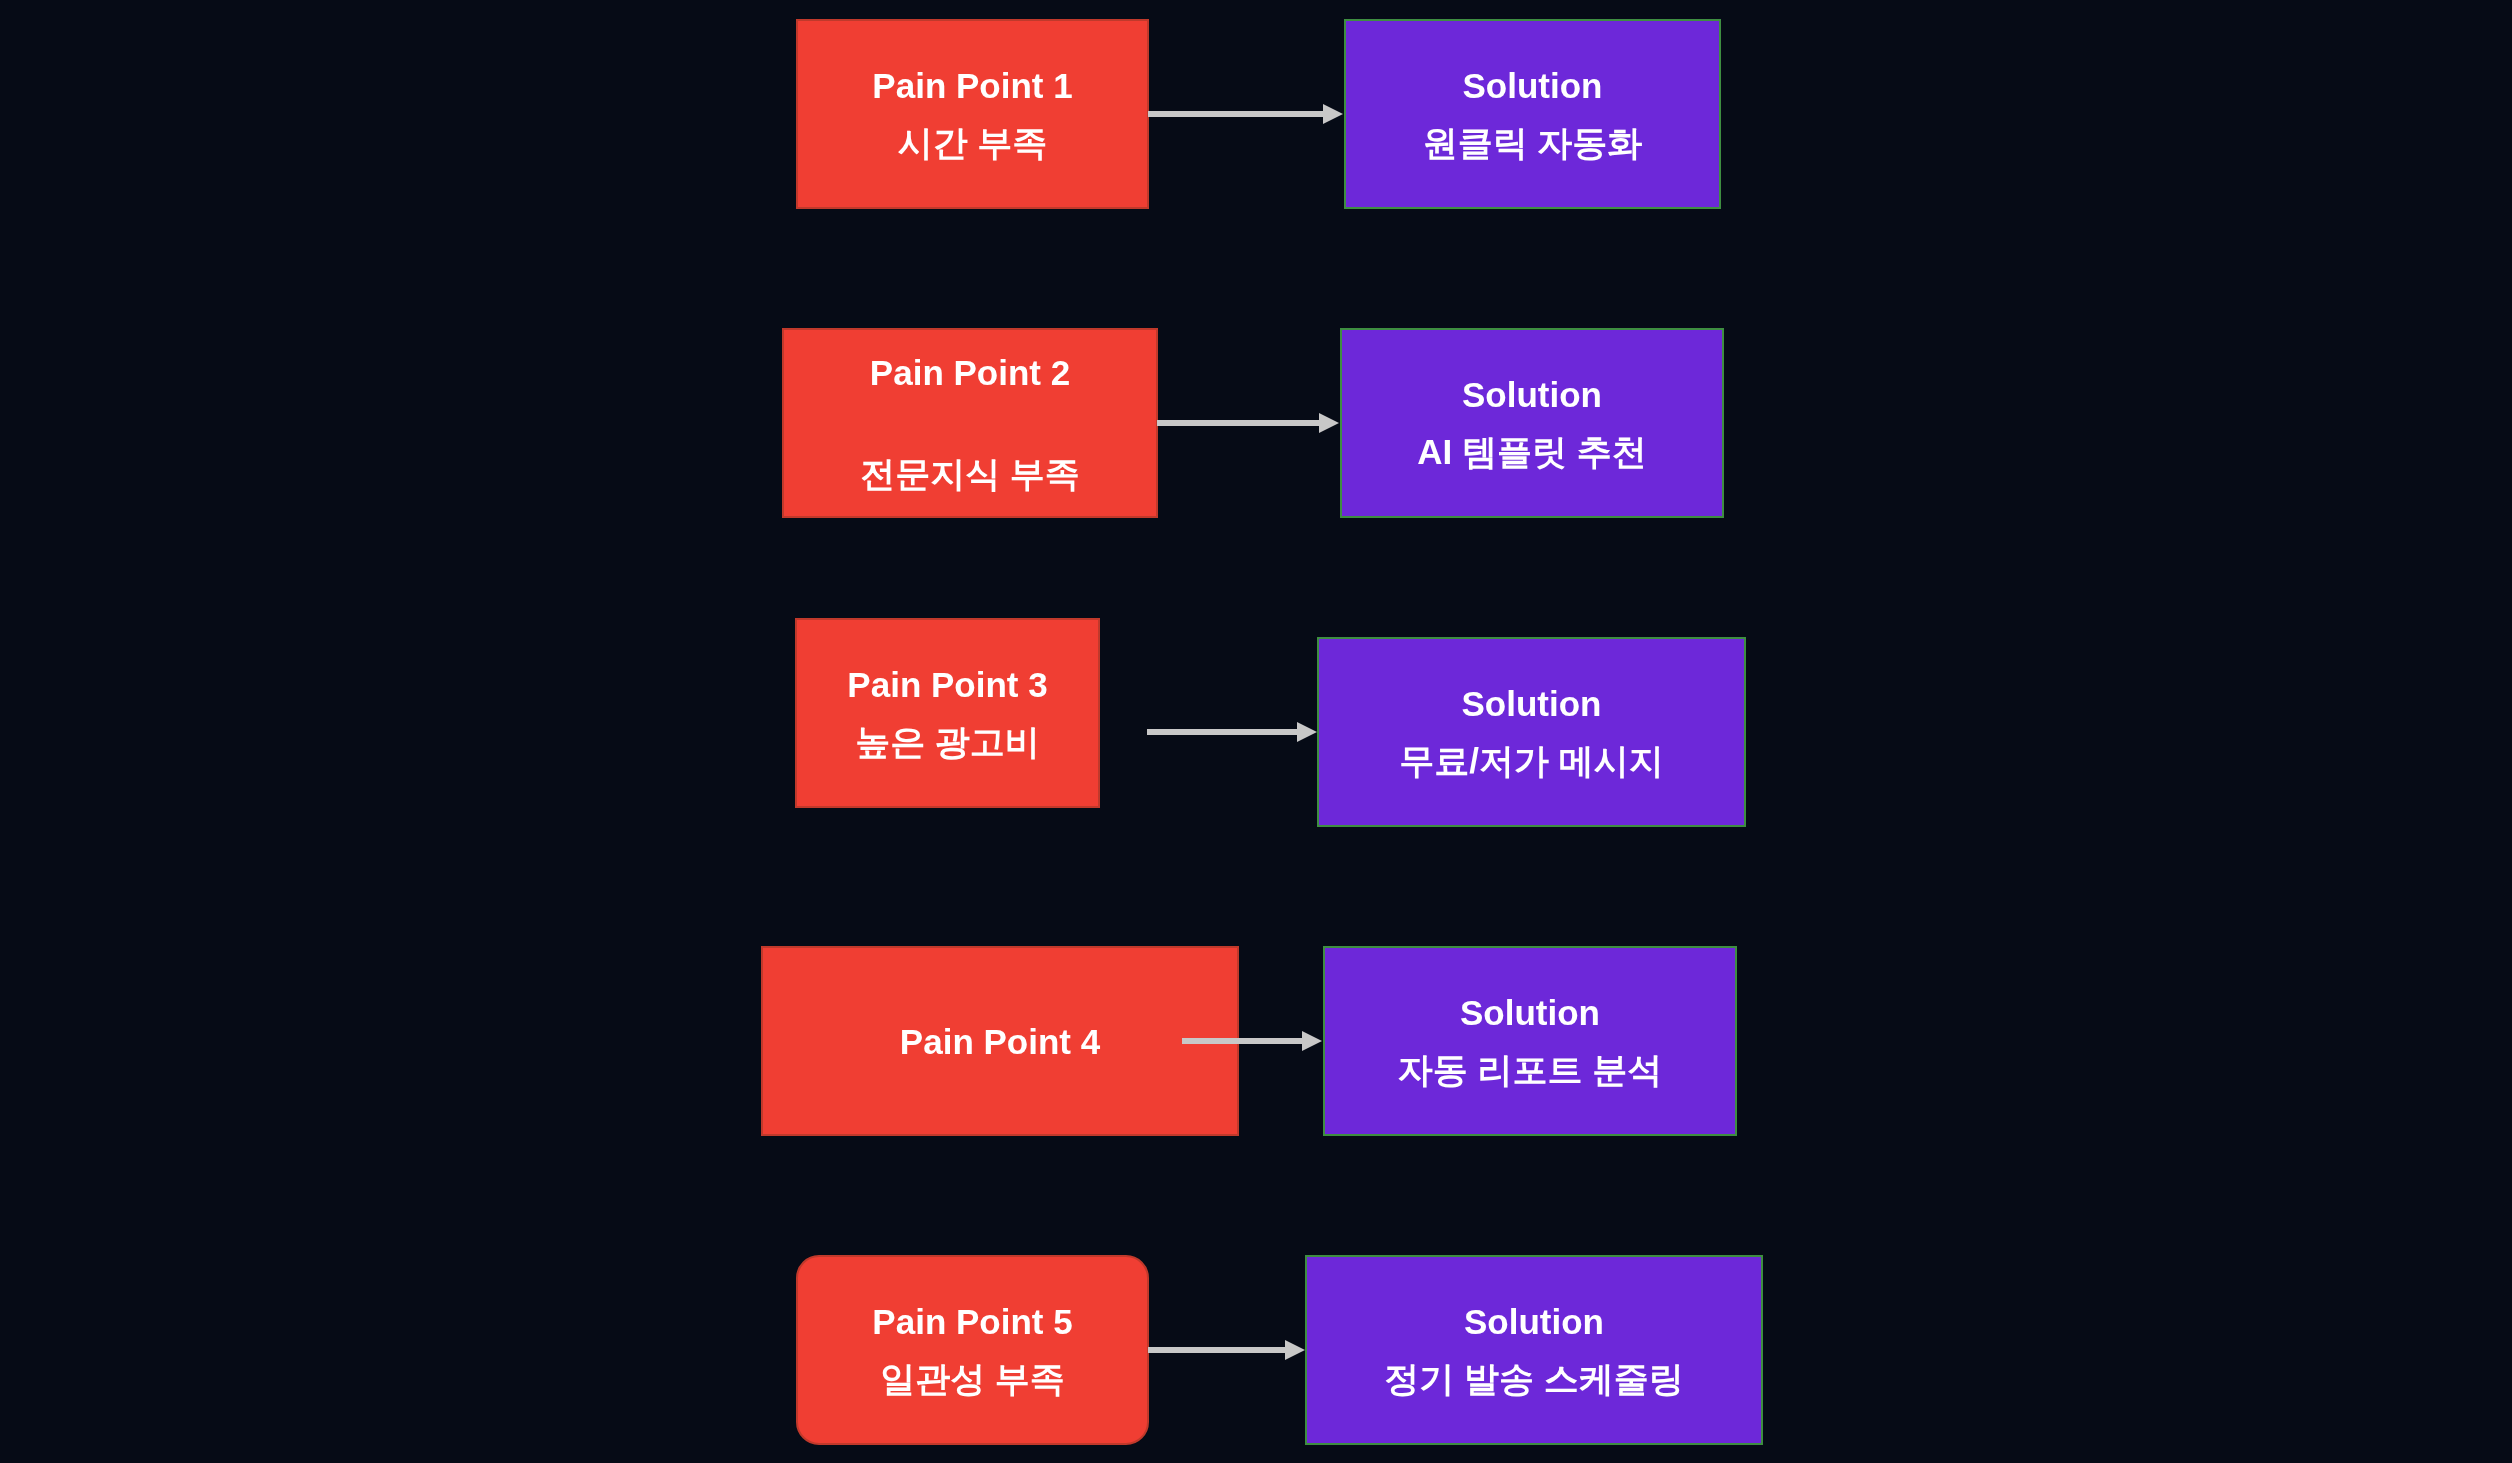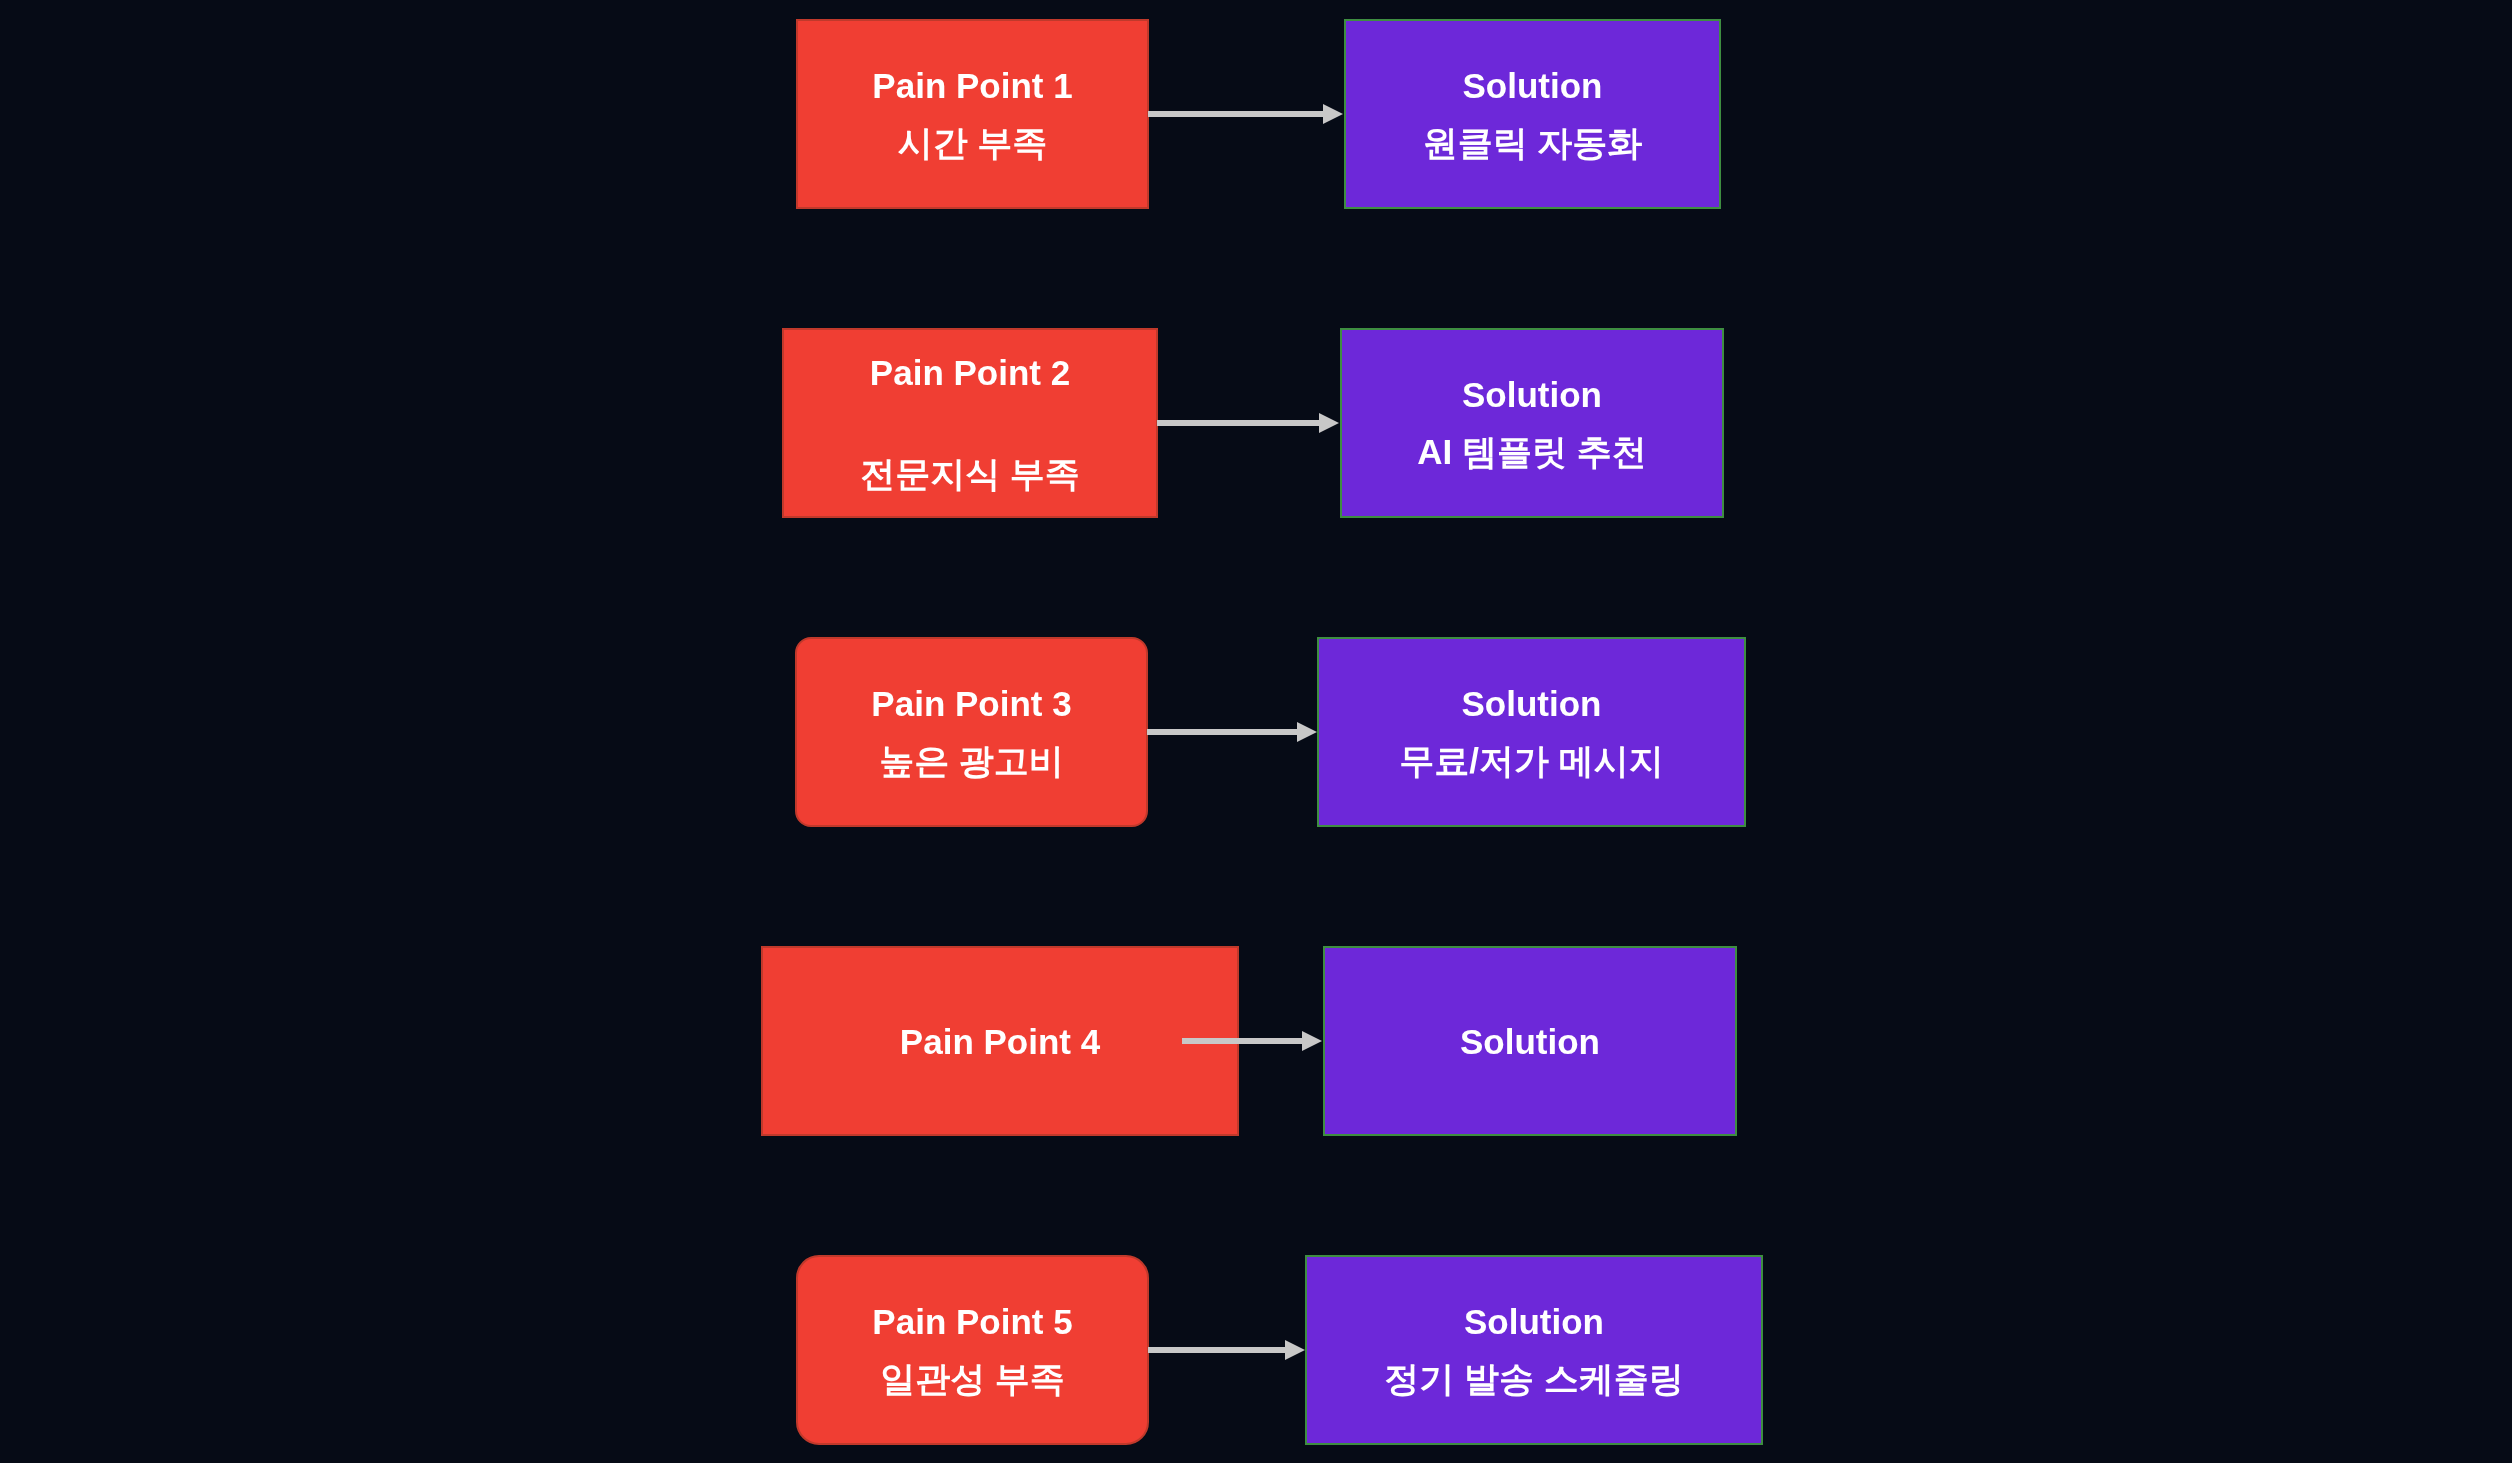--- a/index.html
+++ b/index.html
@@ -75,36 +75,37 @@
   <div class="box pain" style="left:782px; top:328px; width:376px;gap:44px;">
     <div class="line1">Pain Point 2</div>
     <div class="line2">전문지식 부족</div>
   </div>
   <div class="connector" style="left:1157px; top:420px; width:162px;"></div>
   <div class="box solution" style="left:1340px; top:328px; width:384px;">
     <div class="line1">Solution</div>
     <div class="line2">AI 템플릿 추천</div>
   </div>
 
-  <div class="box pain" style="left:795px; top:637px; width:353px;border-radius:16px;">
+  <div class="box pain" style="left:795px; top:618px; width:305px;">
     <div class="line1">Pain Point 3</div>
     <div class="line2">높은 광고비</div>
   </div>
   <div class="connector" style="left:1147px; top:729px; width:150px;"></div>
   <div class="box solution" style="left:1317px; top:637px; width:429px;">
     <div class="line1">Solution</div>
     <div class="line2">무료/저가 메시지</div>
   </div>
 
   <div class="box pain" style="left:761px; top:946px; width:478px;">
     <div class="line1">Pain Point 4</div>
   </div>
   <div class="connector" style="left:1182px; top:1038px; width:120px;"></div>
   <div class="box solution" style="left:1323px; top:946px; width:414px;">
     <div class="line1">Solution</div>
+    <div class="line2">자동 리포트 분석</div>
   </div>
 
   <div class="box pain" style="left:796px; top:1255px; width:353px;border-radius:23px;">
     <div class="line1">Pain Point 5</div>
     <div class="line2">일관성 부족</div>
   </div>
   <div class="connector" style="left:1148px; top:1347px; width:137px;"></div>
   <div class="box solution" style="left:1305px; top:1255px; width:458px;">
     <div class="line1">Solution</div>
     <div class="line2">정기 발송 스케줄링</div>

